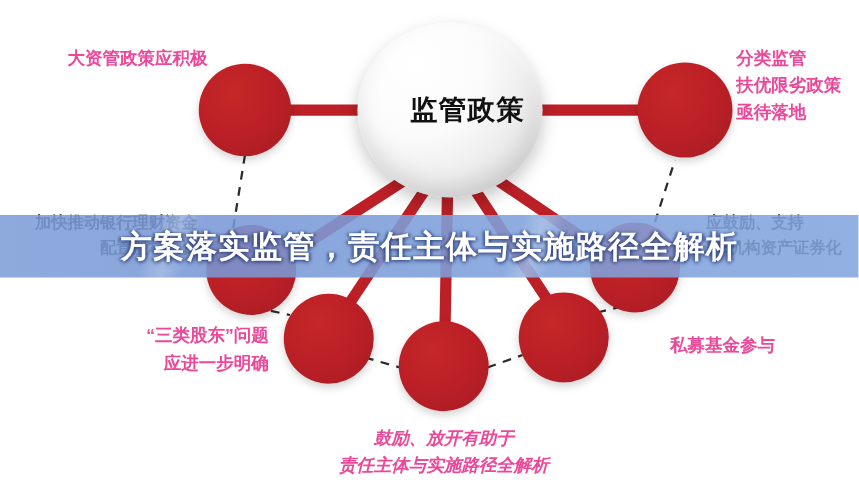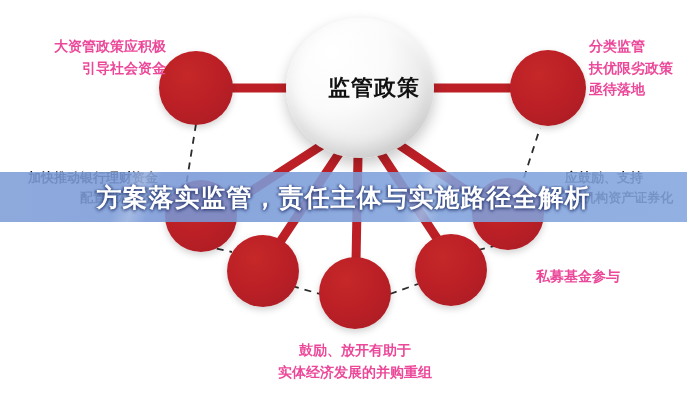--- a/index.html
+++ b/index.html
@@ -146,43 +146,46 @@
   <div class="node" style="left:227px; top:235px; width:72px; height:72px;"></div>
   <div class="node" style="left:319px; top:257px; width:72px; height:72px;"></div>
   <div class="node" style="left:415px; top:234px; width:72px; height:72px;"></div>
 
   <div class="hub">
     <span class="hub-label">监管政策</span>
   </div>
 
   <div class="note right-align" style="left:6px; top:36px; width:160px;">
     <div>大资管政策应积极</div>
-    <div>引导社会资金</div>
   </div>
 
   <div class="note left-align" style="left:589px; top:36px; width:180px;">
     <div>分类监管</div>
     <div>扶优限劣政策</div>
     <div>亟待落地</div>
   </div>
 
   <div class="note right-align behind" style="left:-10px; top:168px; width:168px; font-size:13px;">
     <div>加快推动银行理财资金</div>
     <div>配置股权投资</div>
   </div>
 
   <div class="note left-align behind" style="left:565px; top:168px; width:170px; font-size:13px;">
     <div>应鼓励、支持</div>
     <div>PE机构资产证券化</div>
   </div>
 
+  <div class="note right-align" style="left:60px; top:258px; width:155px;">
+    <div>“三类股东”问题</div>
+    <div>应进一步明确</div>
+  </div>
 
-  <div class="note center-align" style="left:215px; top:340px; width:280px;">
+  <div class="note center-align" style="left:215px; top:340px; width:280px;font-style:italic;">
     <div>鼓励、放开有助于</div>
-    <div>实体经济发展的并购重组</div>
+    <div>责任主体与实施路径全解析</div>
   </div>
 
   <div class="note left-align" style="left:536px; top:266px; width:170px;">
     <div>私募基金参与</div>
   </div>
 
   <div class="banner">
     <div class="banner-sheen" style="left:118px;"></div>
     <div class="banner-sheen" style="left:410px;"></div>
   </div>

